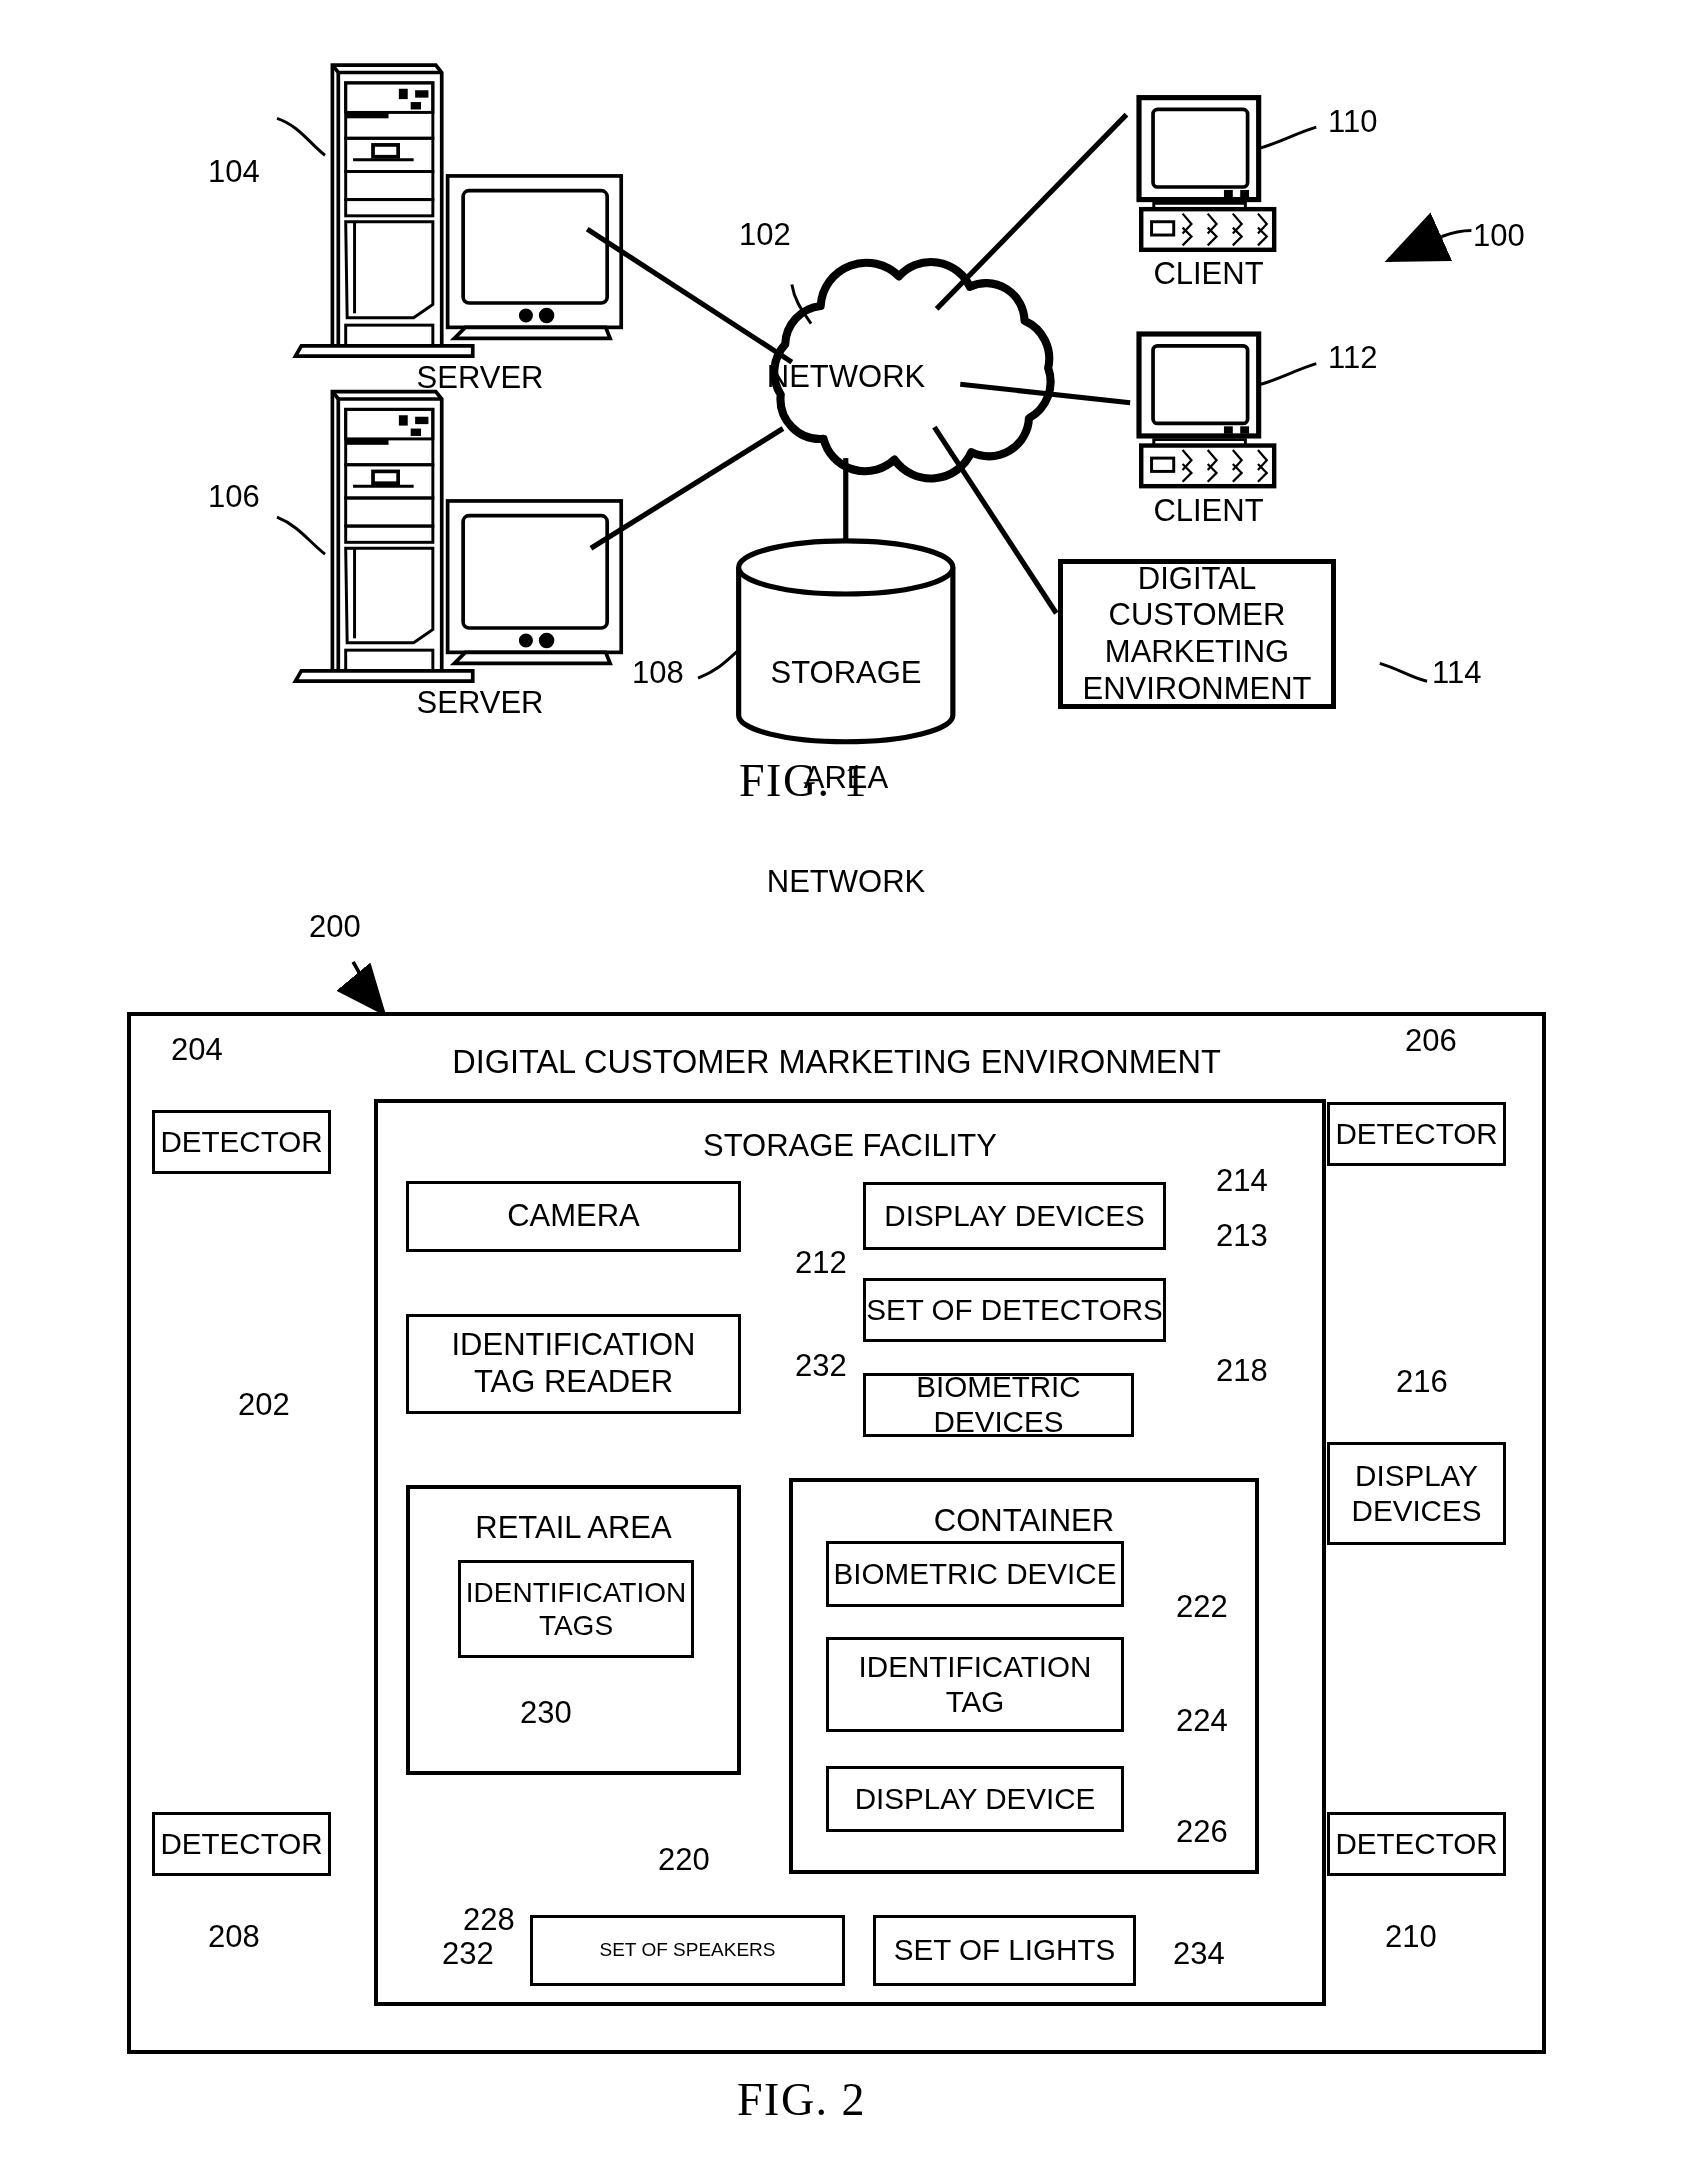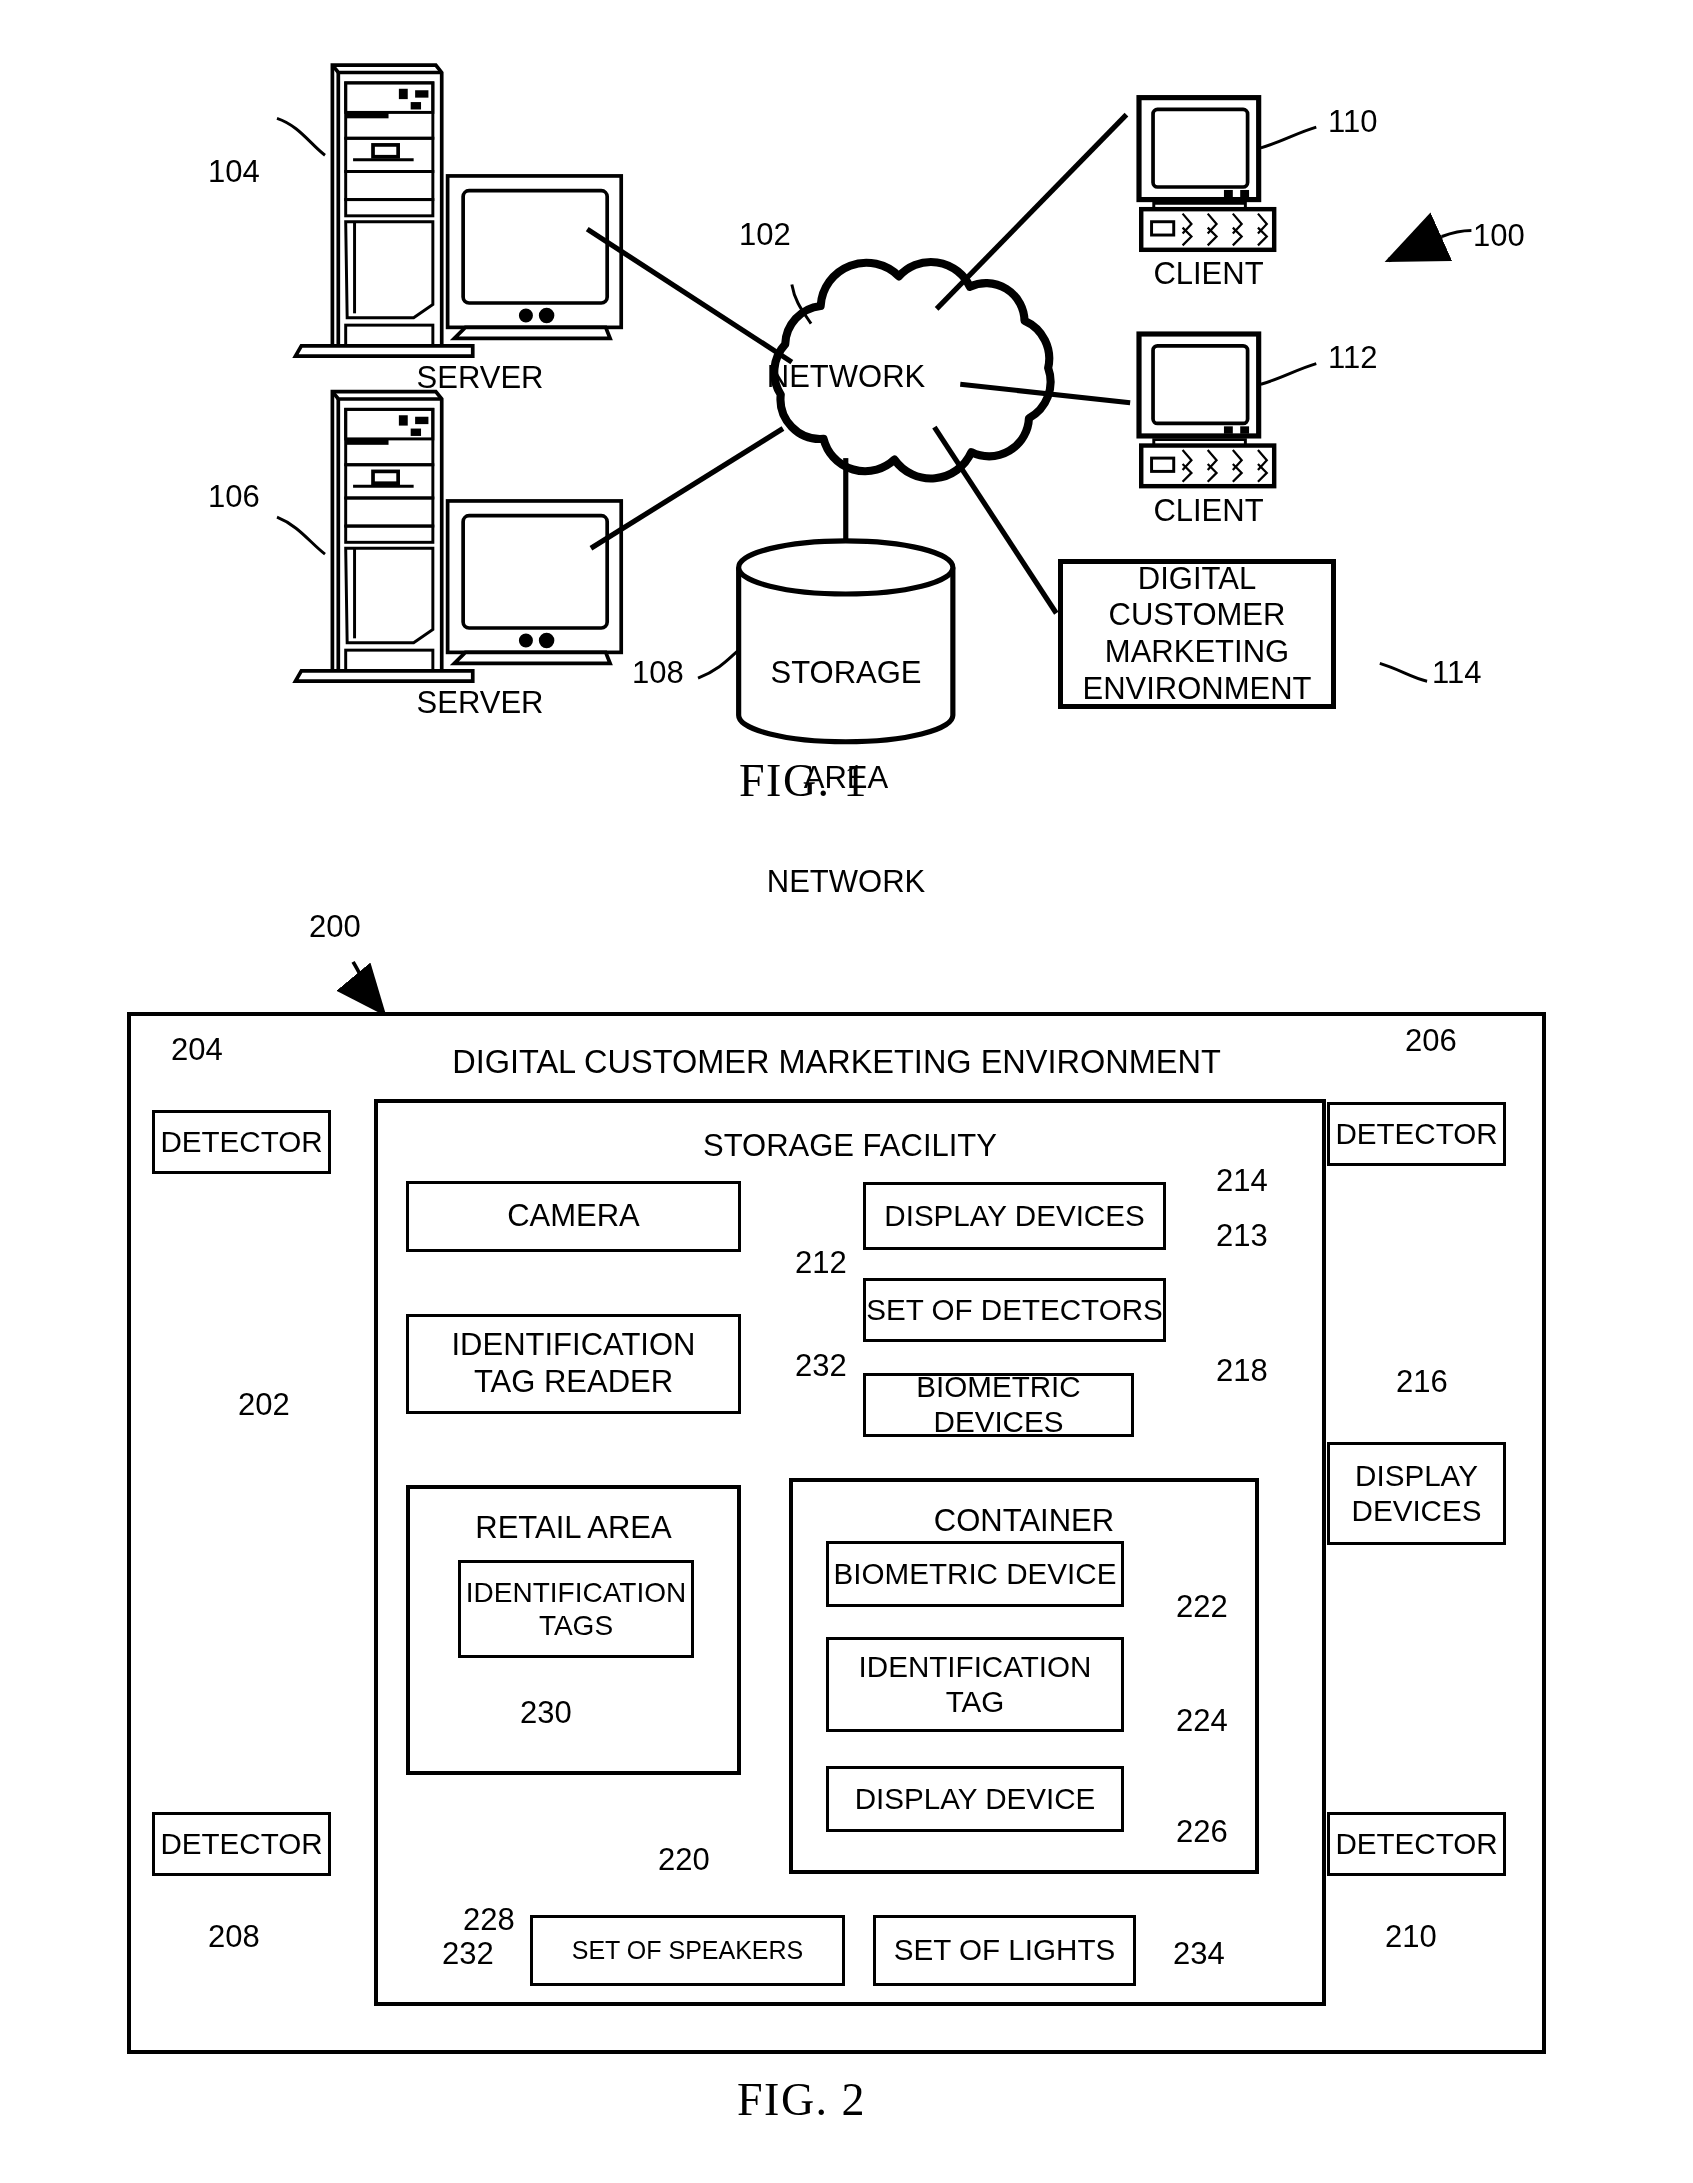--- a/index.html
+++ b/index.html
@@ -386,21 +386,21 @@
     <div>TAG</div>
   </div>
   <div class="lbl refnum" style="left:1176px; top:1704px;">224</div>
 
   <div class="box" style="left:826px; top:1766px; width:298px; height:66px; font-size:29.6px;justify-content:center;">
     <span>DISPLAY DEVICE</span>
   </div>
   <div class="lbl refnum" style="left:1176px; top:1815px;">226</div>
 
   <div class="lbl refnum" style="left:442px; top:1937px;">232</div>
-  <div class="box" style="left:530px; top:1915px; width:315px; height:71px; font-size:25px;">
+  <div class="box" style="left:530px; top:1915px; width:315px; height:71px; font-size:19px;">
     <span>SET OF SPEAKERS</span>
   </div>
 
   <div class="box" style="left:873px; top:1915px; width:263px; height:71px; font-size:29.6px;">
     <span>SET OF LIGHTS</span>
   </div>
   <div class="lbl refnum" style="left:1173px; top:1937px;">234</div>
 
   <div class="capt" style="left:737px; top:2073px;">FIG. 2</div>
 

